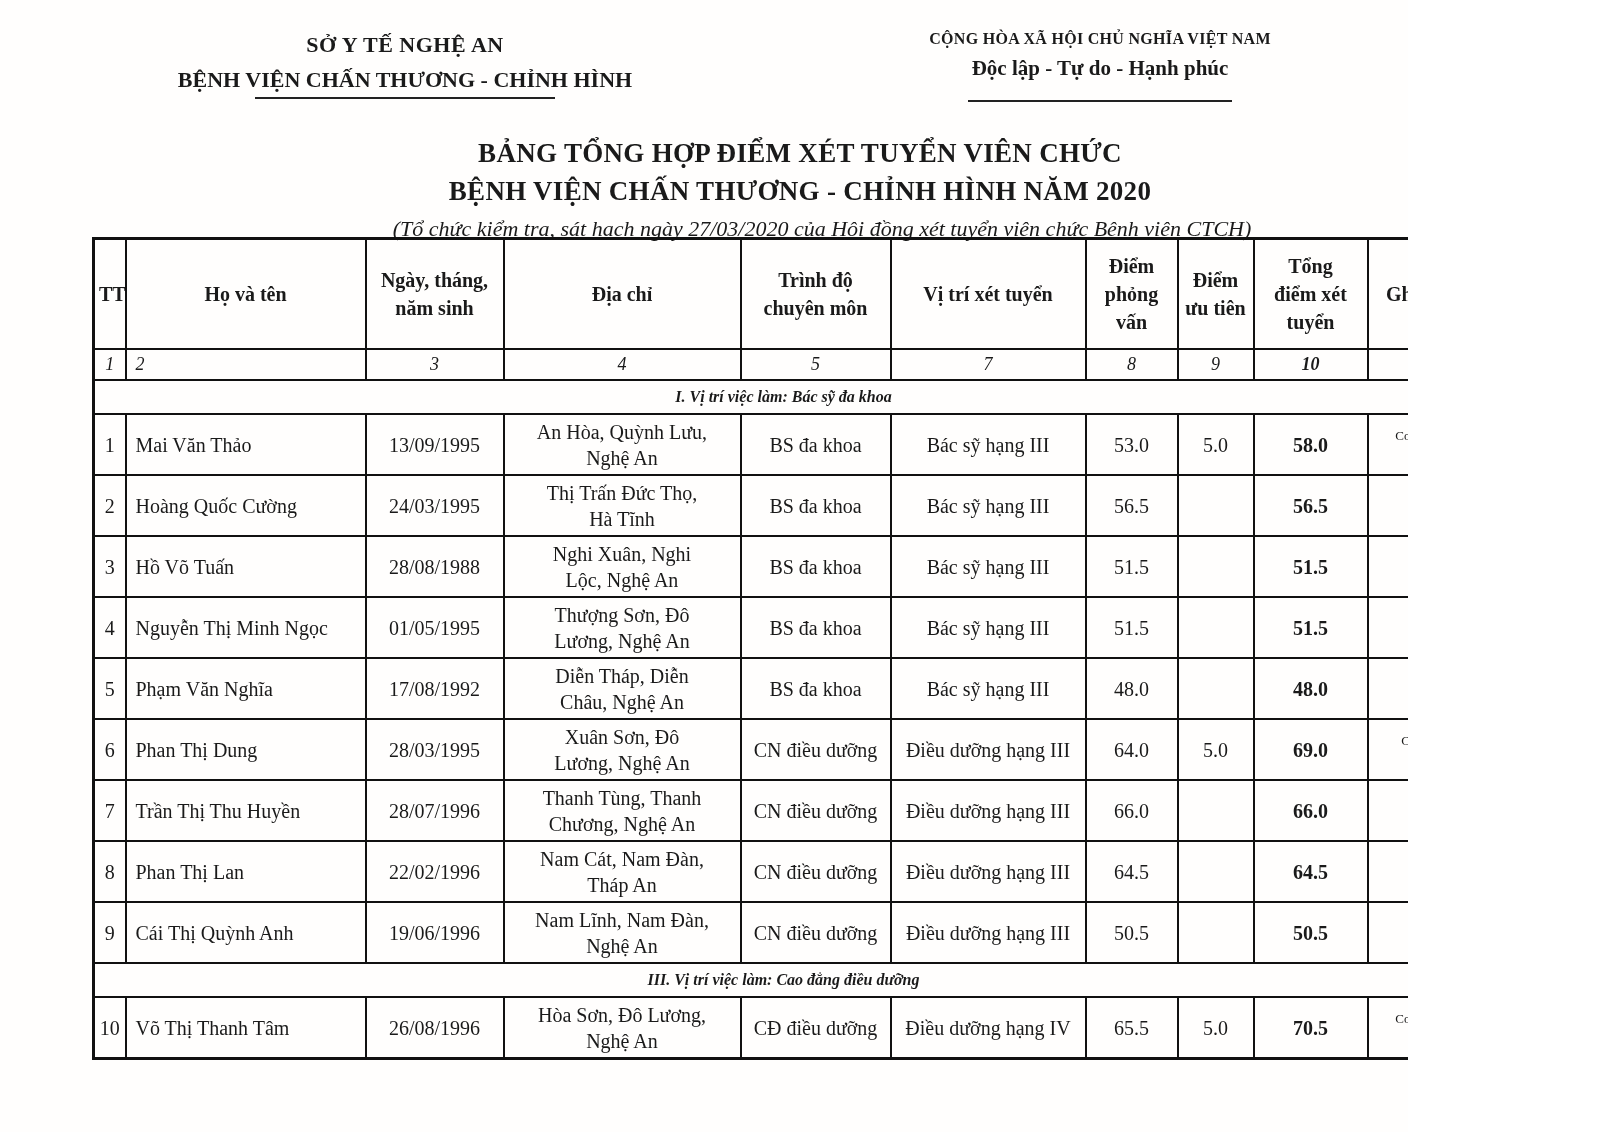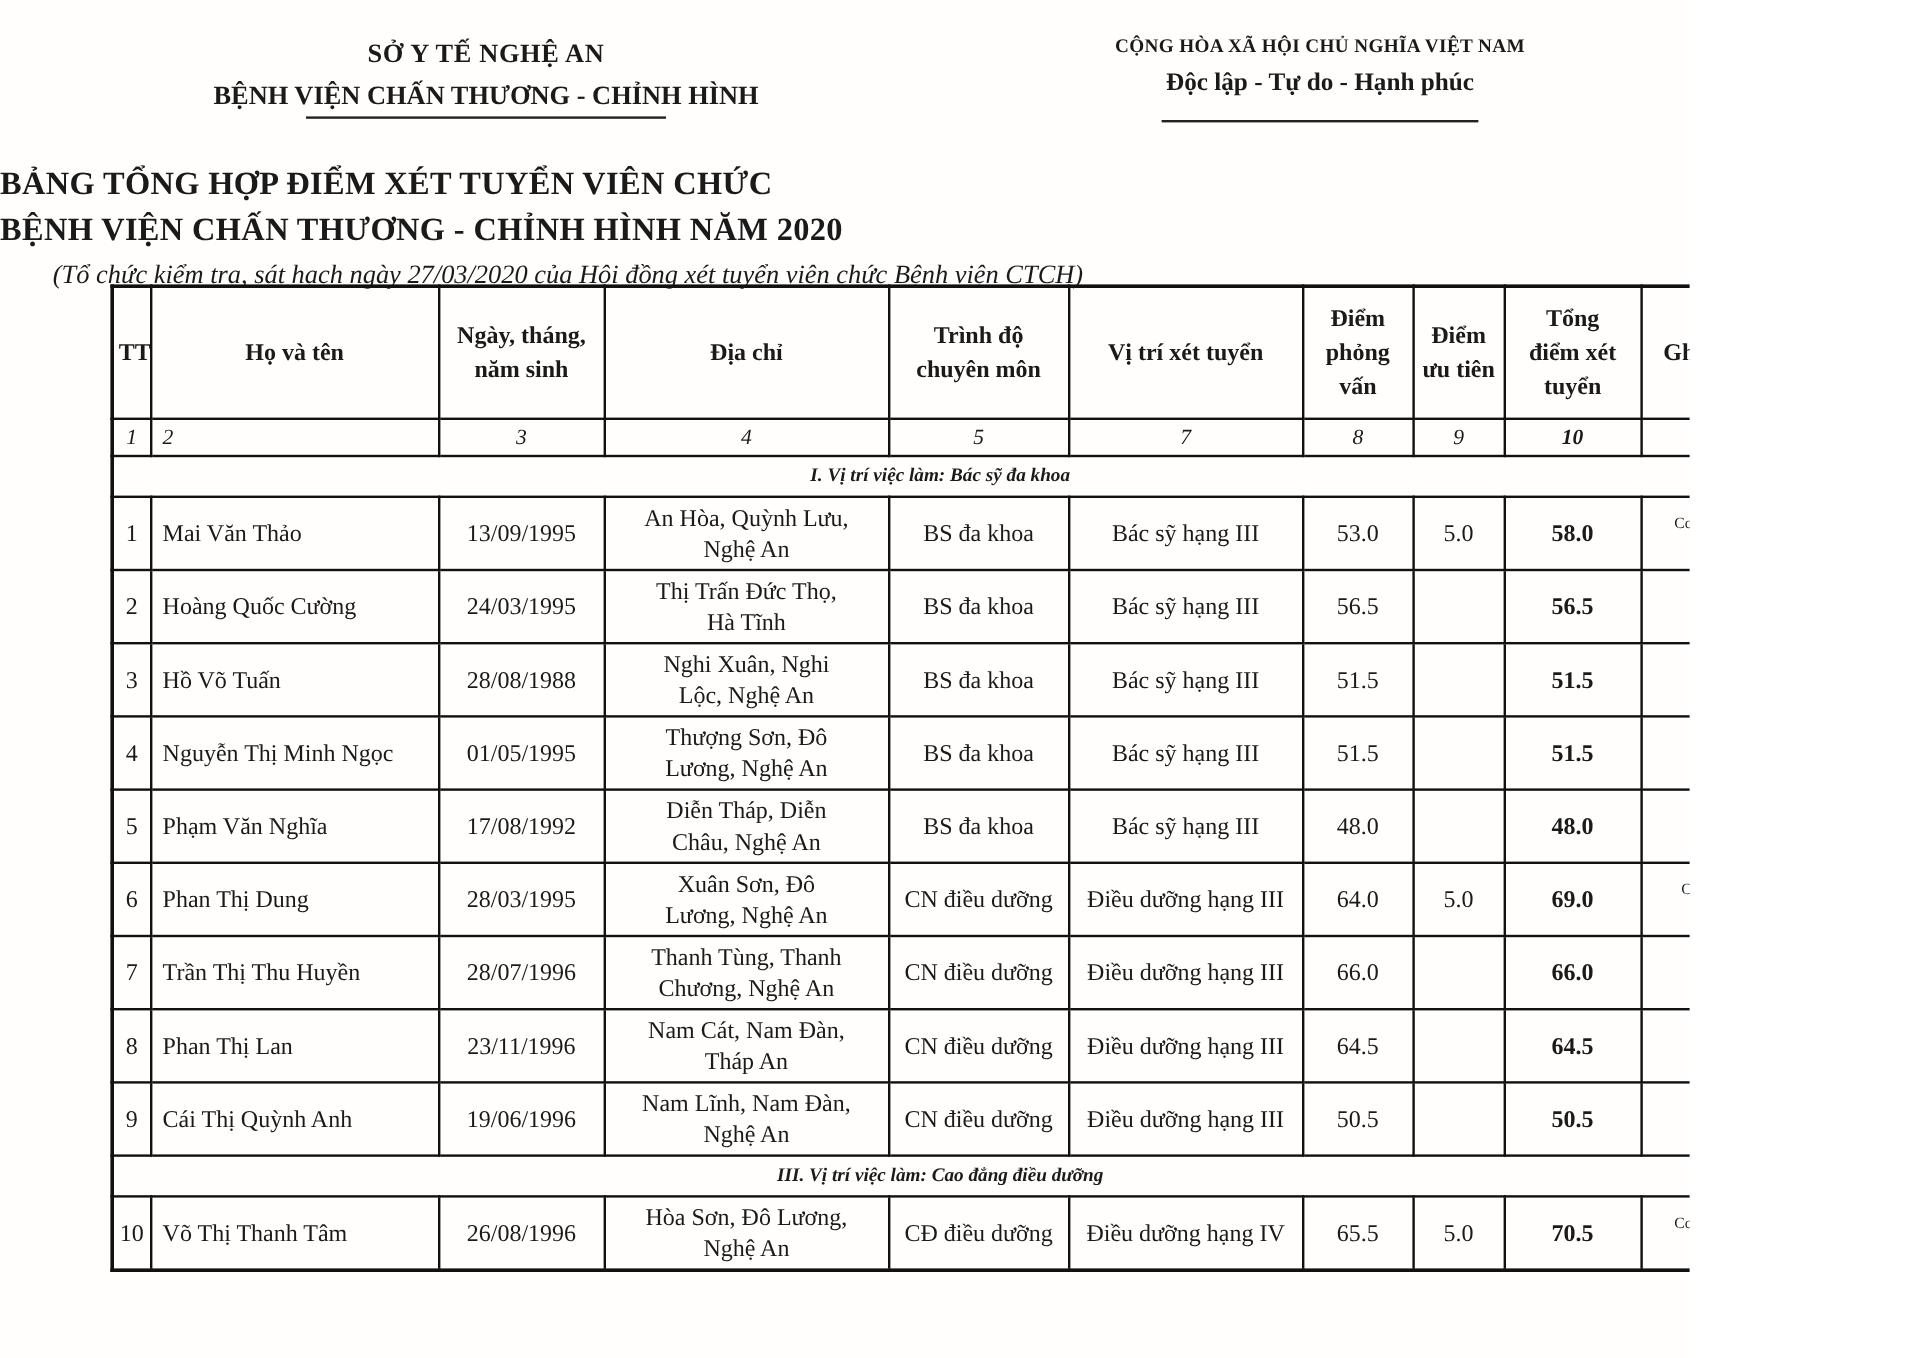--- a/index.html
+++ b/index.html
@@ -10,21 +10,21 @@
   .letterhead-left{position:absolute;top:32px;left:150px;width:510px;text-align:center;}
   .lh1{font-size:22px;font-weight:bold;letter-spacing:.5px;}
   .lh2{font-size:22px;font-weight:bold;margin-top:9px;}
   .lh-rule{width:300px;height:2px;background:#222;margin:4px auto 0;}
   .letterhead-right{position:absolute;top:30px;left:835px;width:530px;text-align:center;}
   .lh3{font-size:16px;font-weight:bold;letter-spacing:.3px;}
   .lh4{font-size:21px;font-weight:bold;margin-top:8px;display:inline-block;
        border-bottom:2px solid #222;padding:0 4px 19px;}
 
   
-  .title-block{position:absolute;top:134px;left:0;width:1600px;}
+  .title-block{position:absolute;top:134px;left:0;width:1600px;text-align:center;}
   .title-line{font-size:27px;font-weight:bold;line-height:1.42;letter-spacing:.3px;}
   .subtitle{font-size:22px;font-style:italic;margin-top:5px;margin-left:44px;}
 
   
   .score-table{position:absolute;top:237px;left:92px;border-collapse:collapse;
                table-layout:fixed;width:1381px;border:3px solid #111;}
   .score-table th,.score-table td{border:2px solid #111;white-space:pre-line;
                vertical-align:middle;text-align:center;padding:2px 4px;overflow:hidden;}
   .col-tt{width:32px;}  .col-name{width:240px;} .col-dob{width:138px;}
   .col-addr{width:237px;} .col-deg{width:150px;} .col-pos{width:195px;}
@@ -202,21 +202,21 @@
           <td class="c4">CN điều dưỡng</td>
           <td class="c5">Điều dưỡng hạng III</td>
           <td class="c6">66.0</td>
           <td class="c7"></td>
           <td class="c8">66.0</td>
           <td class="c9"></td>
         </tr>
         <tr class="data-row">
           <td class="c0">8</td>
           <td class="c1">Phan Thị Lan</td>
-          <td class="c2">23/11/1996</td>
+          <td class="c2">22/02/1996</td>
           <td class="c3">Nam Cát, Nam Đàn,
 Tháp An</td>
           <td class="c4">CN điều dưỡng</td>
           <td class="c5">Điều dưỡng hạng III</td>
           <td class="c6">64.5</td>
           <td class="c7"></td>
           <td class="c8">64.5</td>
           <td class="c9"></td>
         </tr>
         <tr class="data-row">

